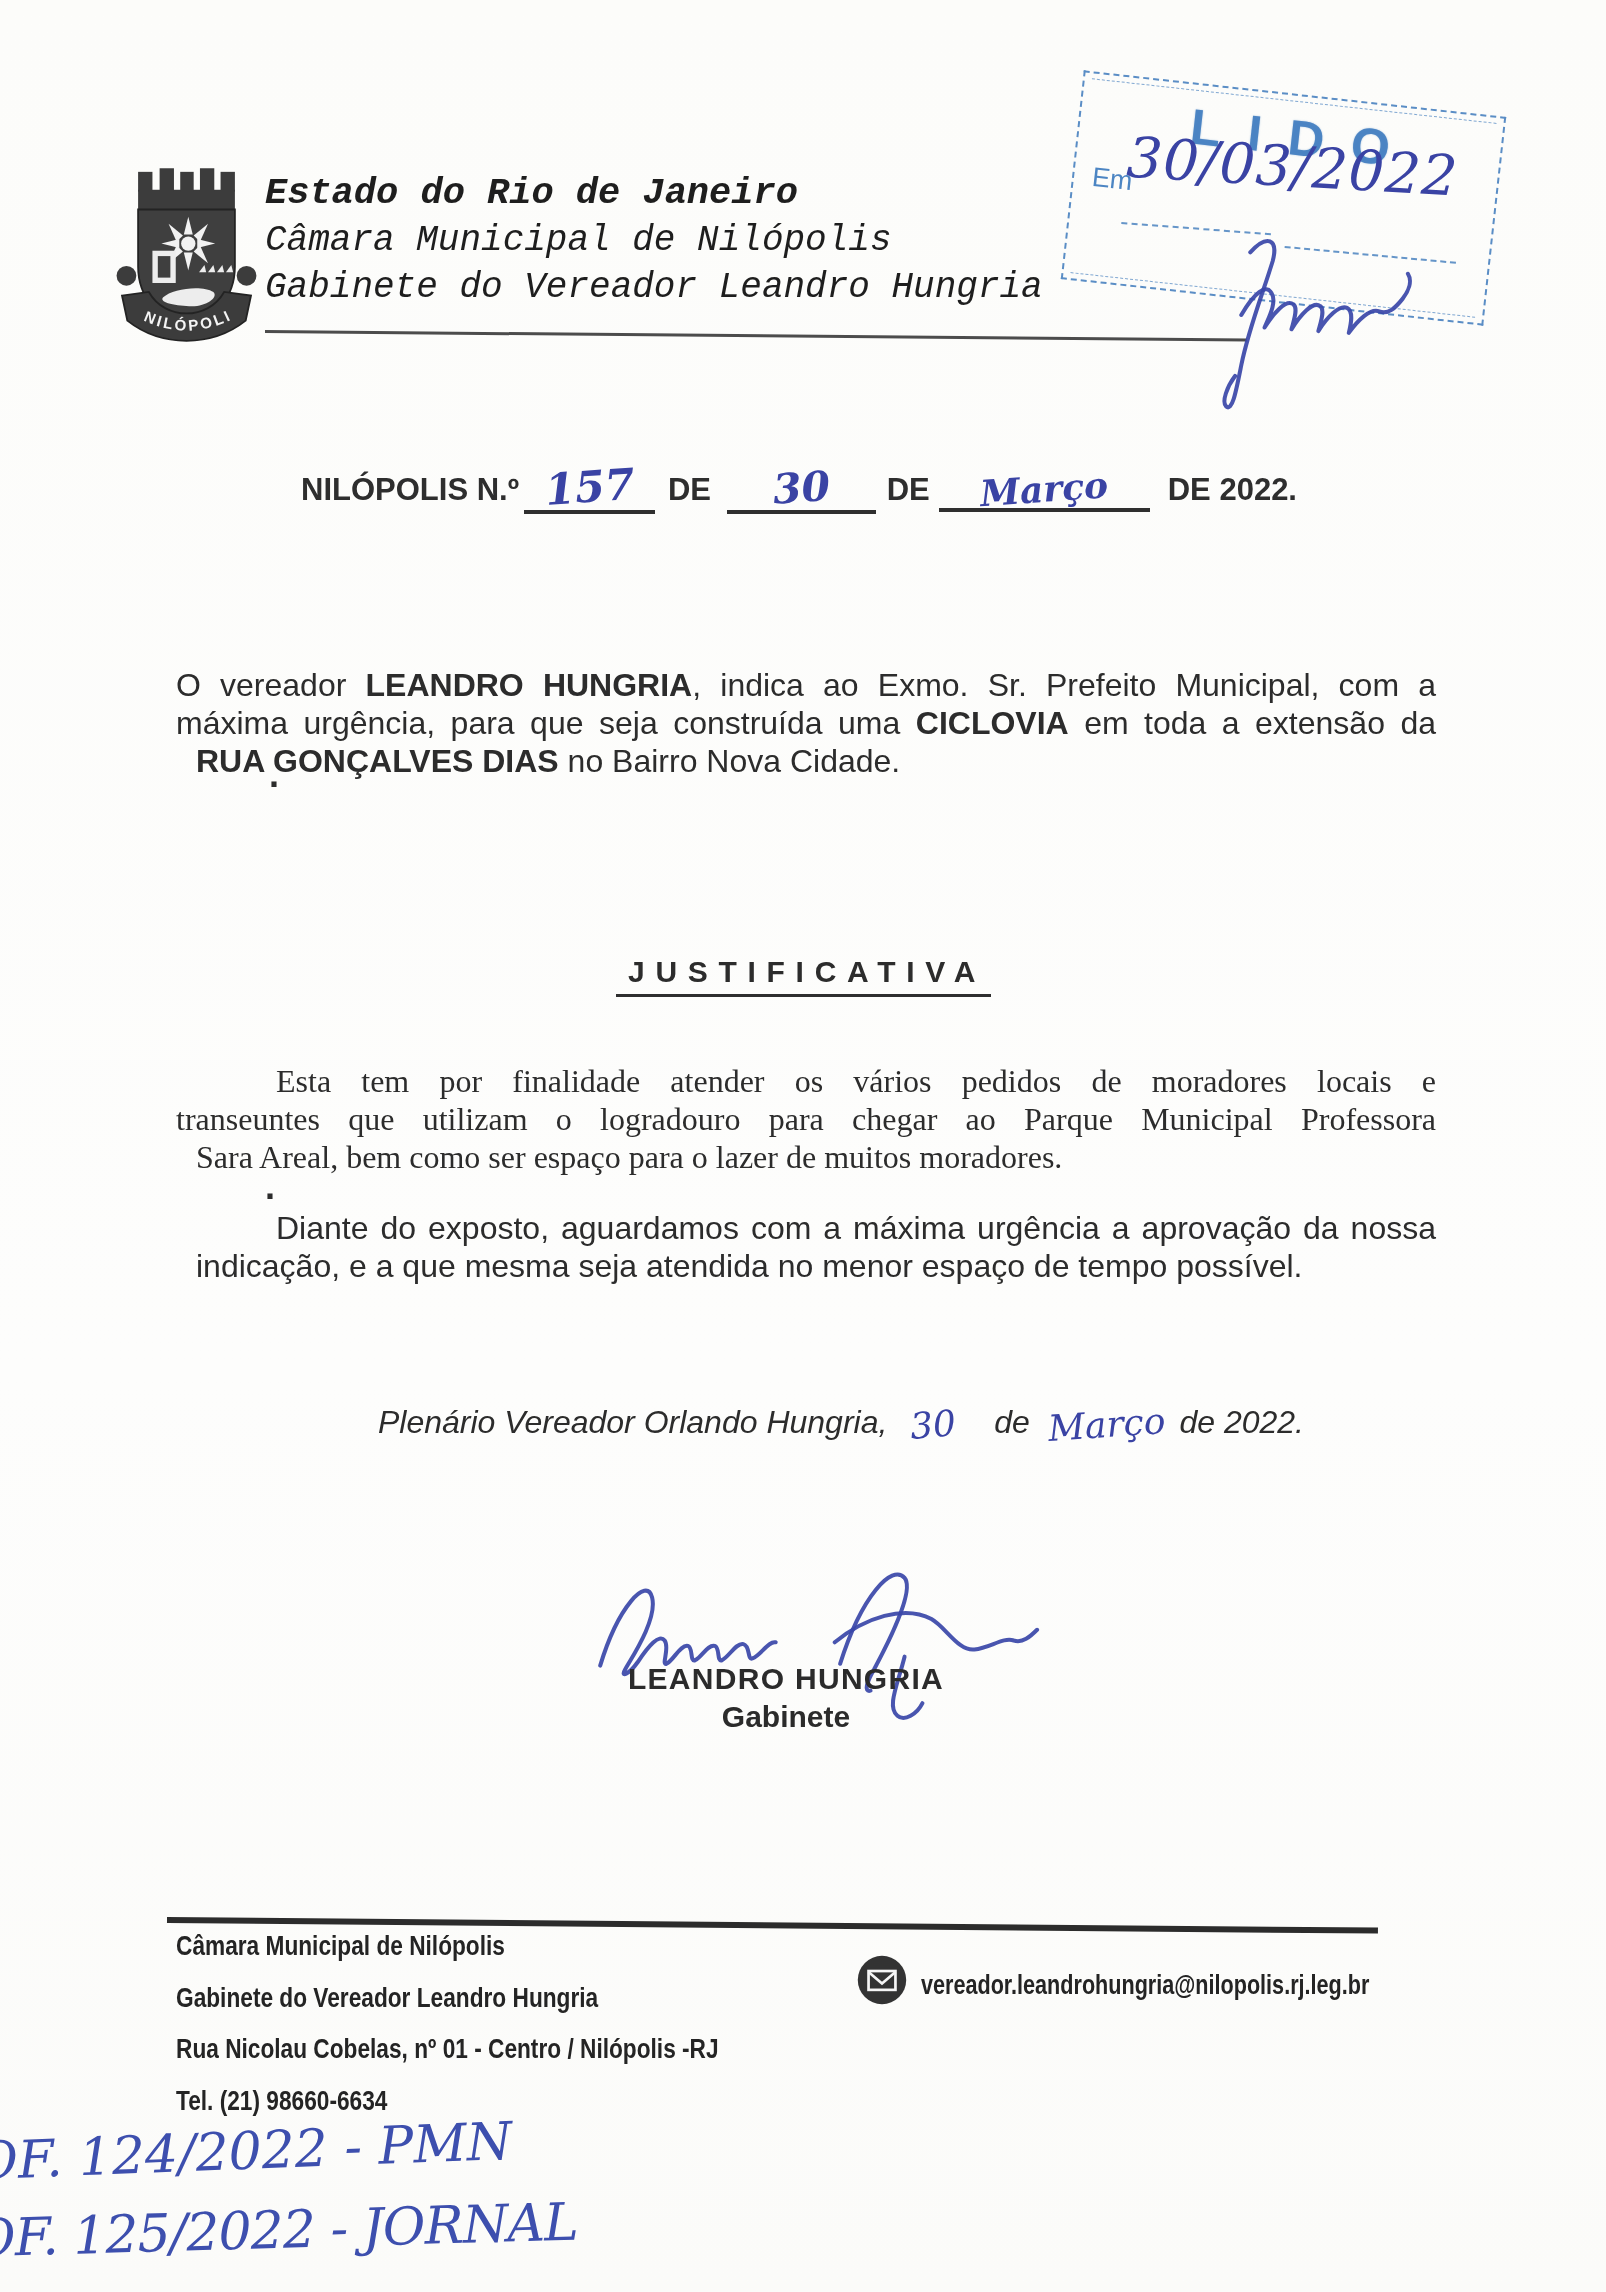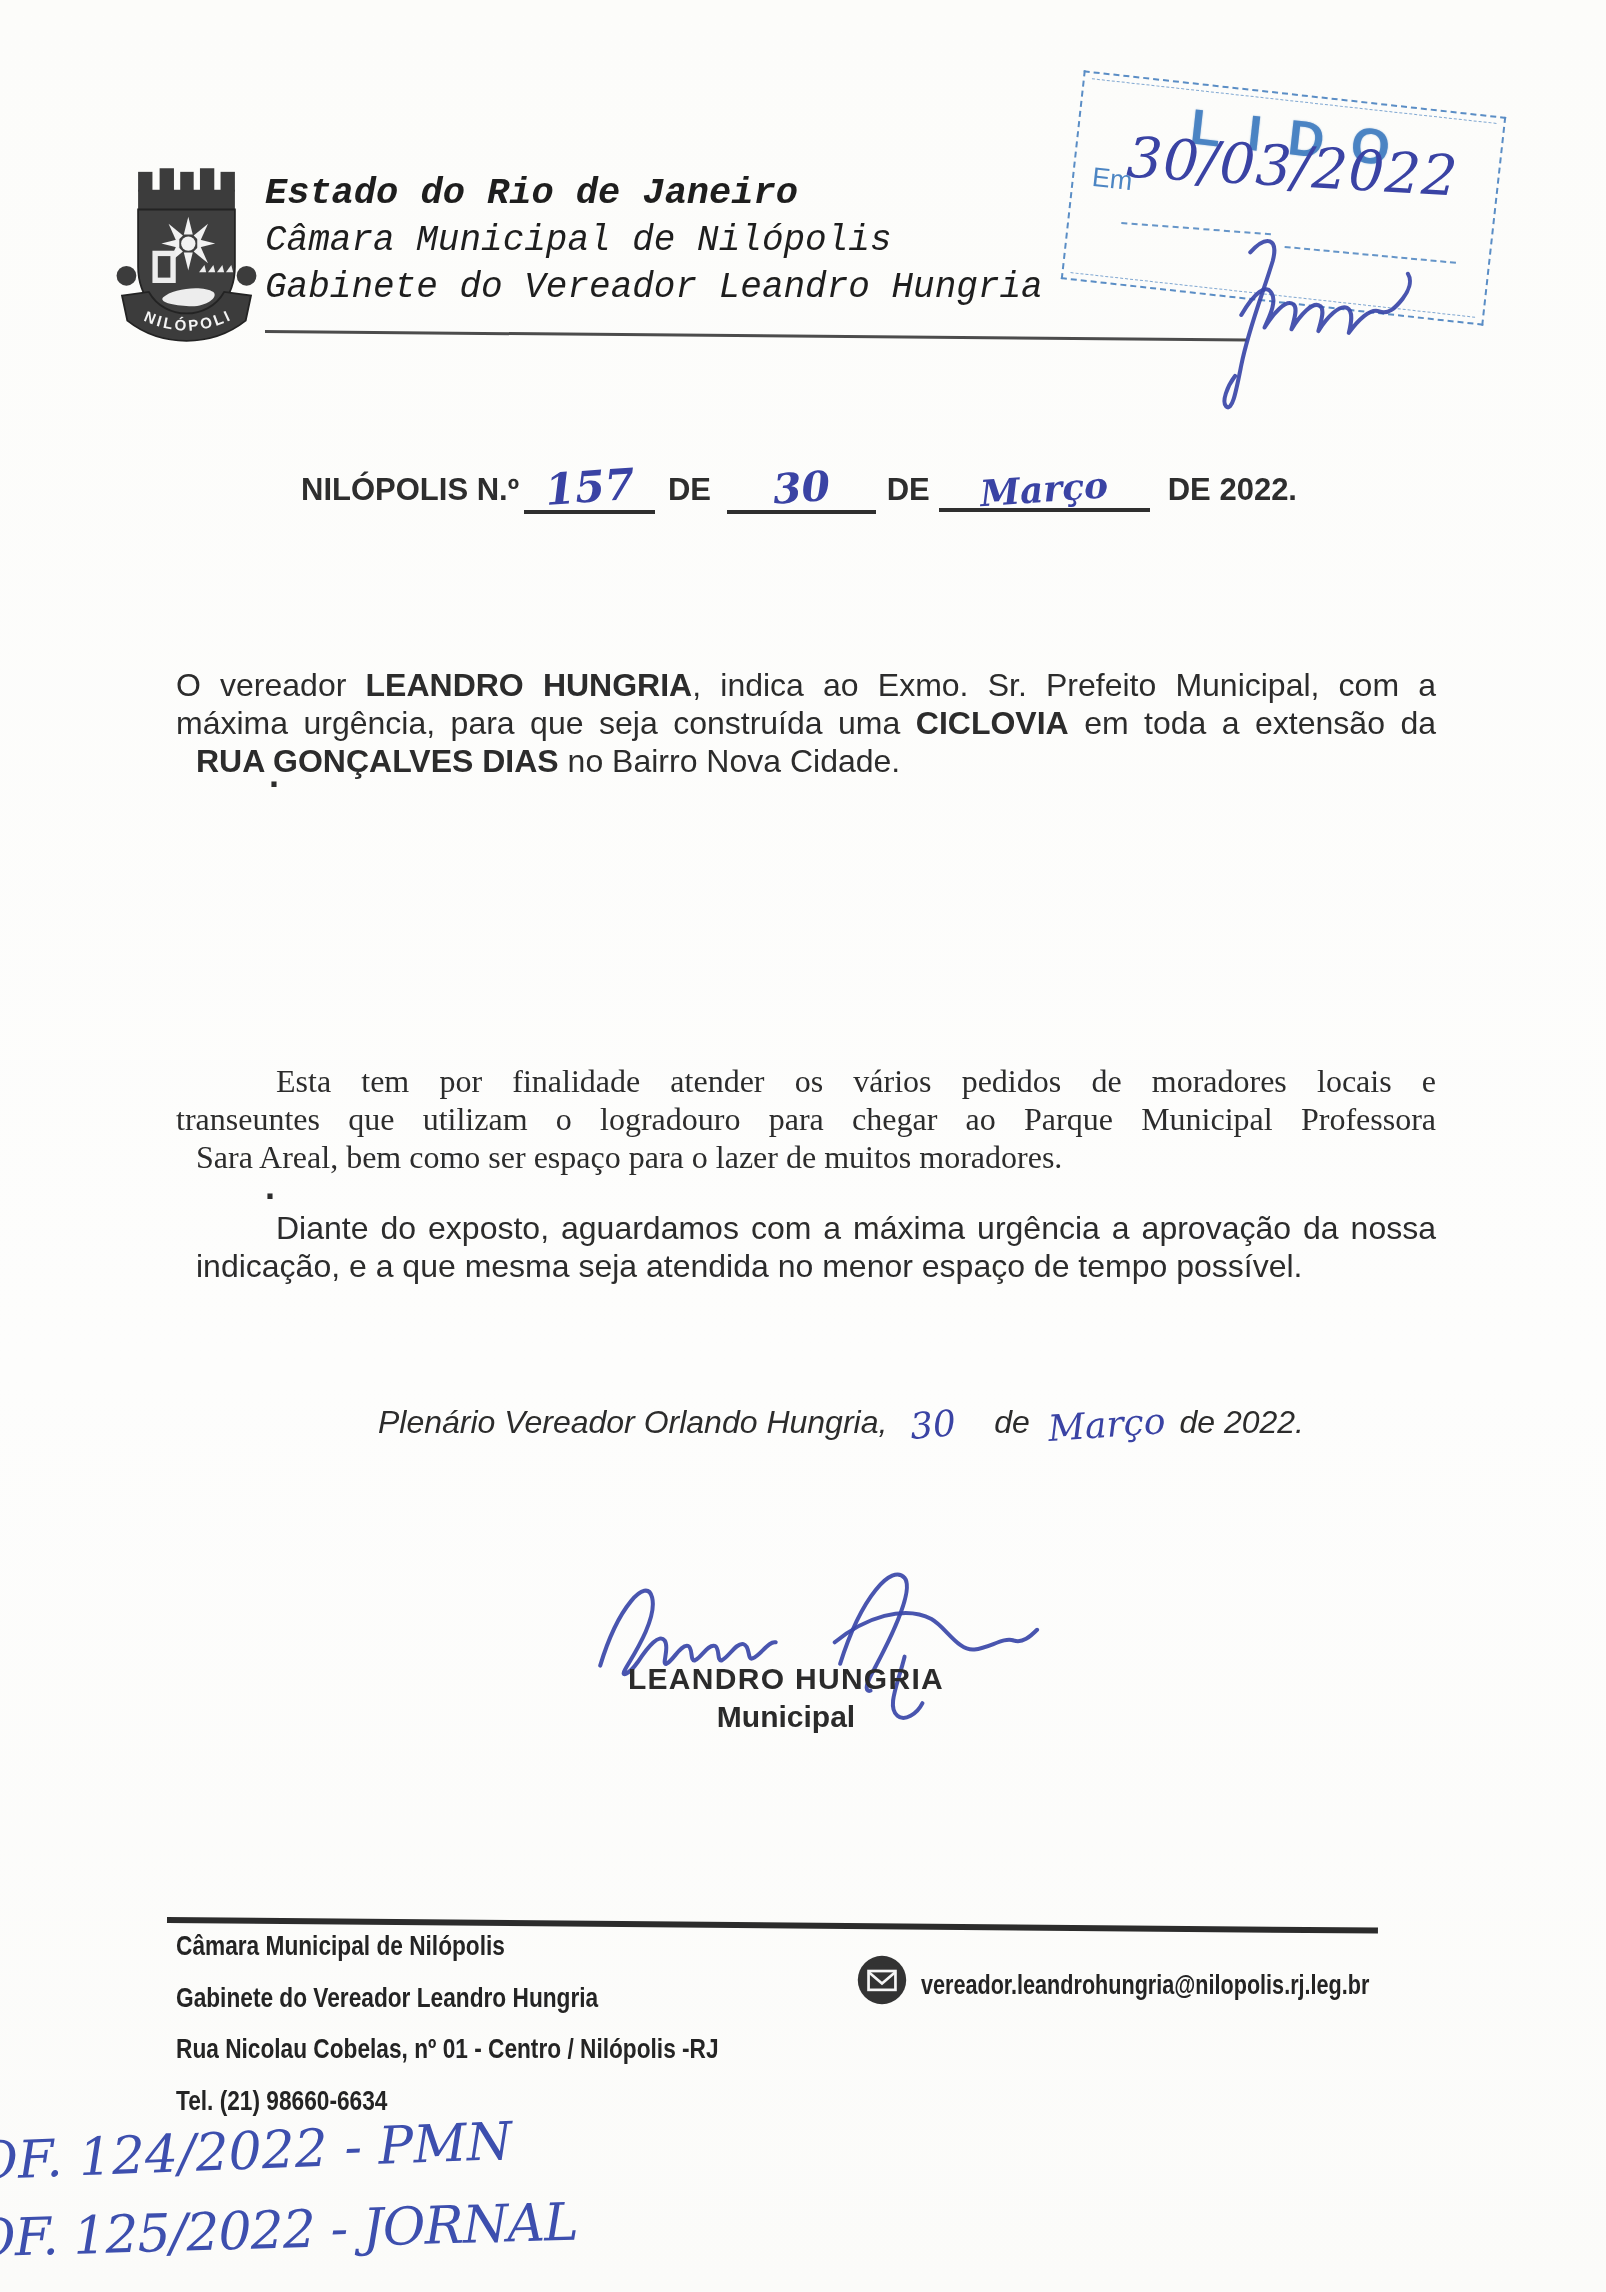--- a/index.html
+++ b/index.html
@@ -135,20 +135,23 @@
     <span style="margin-left:18px;">DE 2022.</span>
   </div>
 
   <div class="abs para" style="top:666px;">
     <div class="jline"><span>O vereador </span><span class="b">LEANDRO HUNGRIA</span><span>, indica ao Exmo. Sr. Prefeito Municipal, com a</span></div>
     <div class="jline"><span>máxima urgência, para que seja construída uma </span><span class="b">CICLOVIA</span><span> em toda a extensão da</span></div>
     <div class="lline"><span class="b">RUA GONÇALVES DIAS</span><span> no Bairro Nova Cidade.</span></div>
   </div>
   <span class="abs stray-dot" style="left:269px; top:754px;">.</span>
 
+  <div class="abs just-title">
+    <span>JUSTIFICATIVA</span>
+  </div>
 
   <div class="abs para" style="top:1062px;font-family:Liberation Serif, serif;">
     <div class="jline" style="padding-left:100px;">Esta tem por finalidade atender os vários pedidos de moradores locais e</div>
     <div class="jline">transeuntes que utilizam o logradouro para chegar ao Parque Municipal Professora</div>
     <div class="lline">Sara Areal, bem como ser espaço para o lazer de muitos moradores.</div>
   </div>
   <span class="abs stray-dot" style="left:265px; top:1166px;">.</span>
 
   <div class="abs para" style="top:1209px;">
     <div class="jline" style="padding-left:100px;">Diante do exposto, aguardamos com a máxima urgência a aprovação da nossa</div>
@@ -163,21 +166,21 @@
     <span style="margin-left:14.3px;">de 2022.</span>
   </div>
 
   <svg class="abs" style="left:582px; top:1551px;" width="484" height="188" viewBox="0 0 540 210">
     <path class="ink-stroke" d="M20,128 C40,62 72,28 78,52 C84,76 56,118 48,132 C42,142 52,138 62,124 C74,106 86,92 92,100 C98,108 88,128 94,126 C102,122 110,104 118,106 C124,108 120,124 126,122 C134,118 140,104 148,106 C154,108 150,124 156,122 C164,118 172,102 180,104 C188,106 184,122 190,120 C200,116 208,100 216,102"></path>
     <path class="ink-stroke" d="M288,126 C312,50 346,14 360,30 C372,44 340,106 326,132 C318,146 314,158 322,156"></path>
     <path class="ink-stroke" d="M282,102 C316,74 360,60 390,76 C406,85 420,112 438,110 C456,108 470,96 482,100 C492,103 500,96 508,88"></path>
     <path class="ink-stroke" d="M360,118 C352,150 340,174 352,184 C360,191 374,182 380,170"></path>
   </svg>
   <div class="abs sig-name">LEANDRO HUNGRIA</div>
-  <div class="abs sig-role">Municipal</div>
+  <div class="abs sig-role">Gabinete</div>
 
   <div class="abs divider2"></div>
   <div class="abs footer-block">
     <div>Câmara Municipal de Nilópolis</div>
     <div>Gabinete do Vereador Leandro Hungria</div>
     <div>Rua Nicolau Cobelas, nº 01 - Centro / Nilópolis -RJ</div>
     <div>Tel. (21) 98660-6634</div>
   </div>
   <svg class="abs" style="left:856px; top:1954px;" width="52" height="52" viewBox="0 0 58 58">
     <circle cx="29" cy="29" r="27" fill="#333333"></circle>

